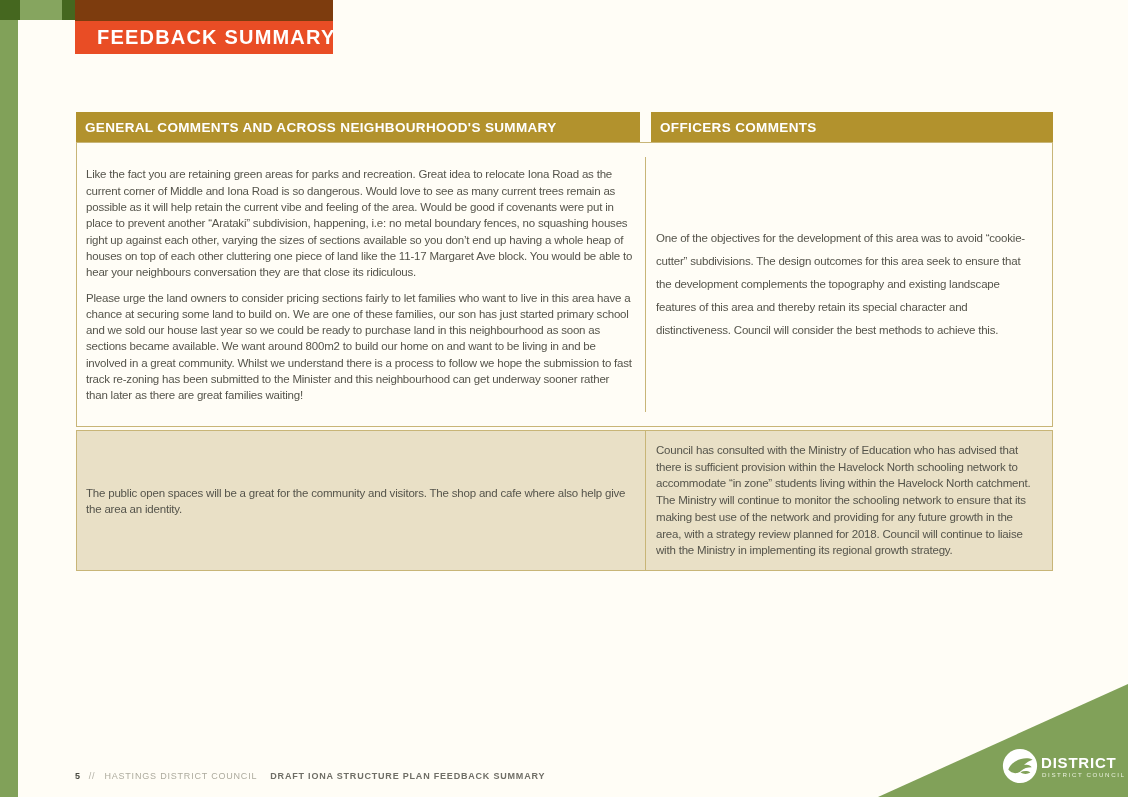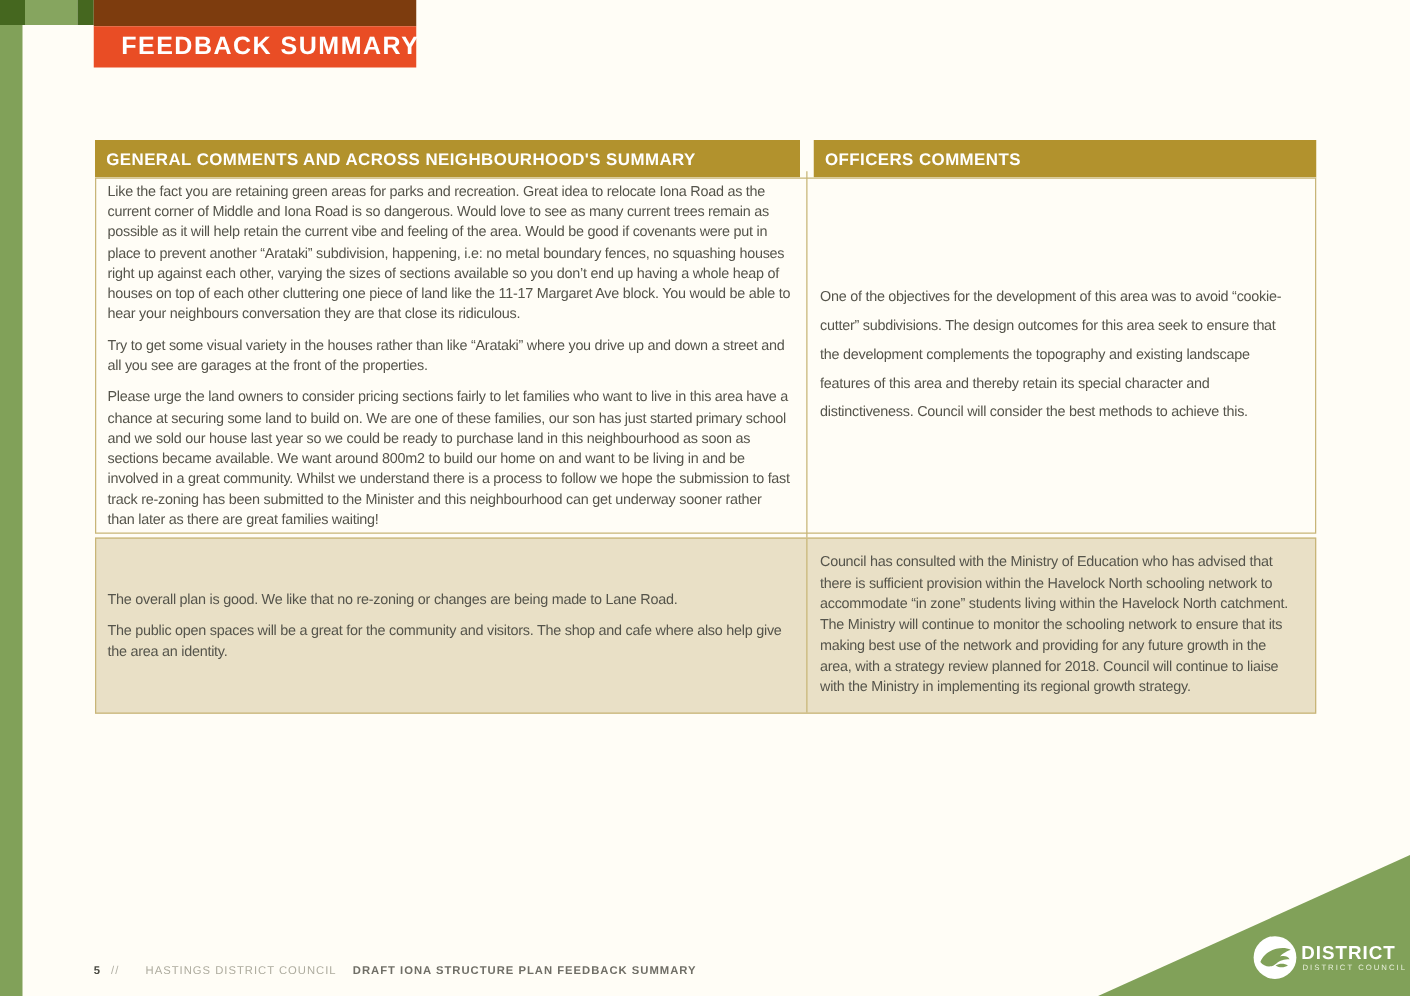--- a/index.html
+++ b/index.html
@@ -50,21 +50,21 @@
   .cell-right{flex:1;padding:7px 16px 7px 10px;line-height:23px;}
   .v-center{display:flex;flex-direction:column;justify-content:center;}
   .trow-2 .cell-right{line-height:16.8px;align-items:center;}
   
   .footer{
     position:absolute;left:75px;top:771px;display:flex;align-items:baseline;
     font-size:9px;letter-spacing:0.8px;white-space:nowrap;
   }
   .footer .pagenum{color:#4a4a42;font-weight:700;}
   .footer .slash{color:#b3b1a6;margin-left:8px;}
-  .footer .council{color:#adab9e;margin-left:21px;}
+  .footer .council{color:#adab9e;margin-left:9px;}
   .footer .doc{color:#6f6e66;font-weight:700;margin-left:13px;}
   
   .corner-triangle{
     position:absolute;left:878px;top:684px;width:250px;height:113px;
     background:#81a159;
     clip-path:polygon(100% 0, 100% 100%, 0 100%);
   }
   .logo-mark{position:absolute;left:1002px;top:748px;width:36px;height:36px;}
   .logo-name{
     position:absolute;left:1041px;top:754px;color:#ffffff;
@@ -93,31 +93,29 @@
   <div class="thead thead-left">
     <span>GENERAL COMMENTS AND ACROSS NEIGHBOURHOOD'S SUMMARY</span>
   </div>
   <div class="thead thead-right">
     <span>OFFICERS COMMENTS</span>
   </div>
 
   <div class="trow trow-1">
     <div class="cell cell-left">
       <p>Like the fact you are retaining green areas for parks and recreation. Great idea to relocate Iona Road as the current corner of Middle and Iona Road is so dangerous. Would love to see as many current trees remain as possible as it will help retain the current vibe and feeling of the area. Would be good if covenants were put in place to prevent another “Arataki” subdivision, happening, i.e: no metal boundary fences, no squashing houses right up against each other, varying the sizes of sections available so you don’t end up having a whole heap of houses on top of each other cluttering one piece of land like the 11-17 Margaret Ave block. You would be able to hear your neighbours conversation they are that close its ridiculous.</p>
-      <p>Try to get some visual variety in the houses rather than like “Arataki” where you drive up and down a street and all you see are garages at the front of the properties.</p>
       <p>Please urge the land owners to consider pricing sections fairly to let families who want to live in this area have a chance at securing some land to build on. We are one of these families, our son has just started primary school and we sold our house last year so we could be ready to purchase land in this neighbourhood as soon as sections became available. We want around 800m2 to build our home on and want to be living in and be involved in a great community. Whilst we understand there is a process to follow we hope the submission to fast track re-zoning has been submitted to the Minister and this neighbourhood can get underway sooner rather than later as there are great families waiting!</p>
     </div>
     <div class="cell cell-right v-center">
       <p>One of the objectives for the development of this area was to avoid “cookie-cutter” subdivisions. The design outcomes for this area seek to ensure that the development complements the topography and existing landscape features of this area and thereby retain its special character and distinctiveness. Council will consider the best methods to achieve this.</p>
     </div>
   </div>
 
   <div class="trow trow-2">
     <div class="cell cell-left v-center">
-      <p>The overall plan is good. We like that no re-zoning or changes are being made to Lane Road.</p>
       <p>The public open spaces will be a great for the community and visitors. The shop and cafe where also help give the area an identity.</p>
     </div>
     <div class="cell cell-right v-center">
       <p>Council has consulted with the Ministry of Education who has advised that there is sufficient provision within the Havelock North schooling network to accommodate “in zone” students living within the Havelock North catchment. The Ministry will continue to monitor the schooling network to ensure that its making best use of the network and providing for any future growth in the area, with a strategy review planned for 2018. Council will continue to liaise with the Ministry in implementing its regional growth strategy.</p>
     </div>
   </div>
 
   <div class="footer">
     <span class="pagenum">5</span>
     <span class="slash">//</span>

